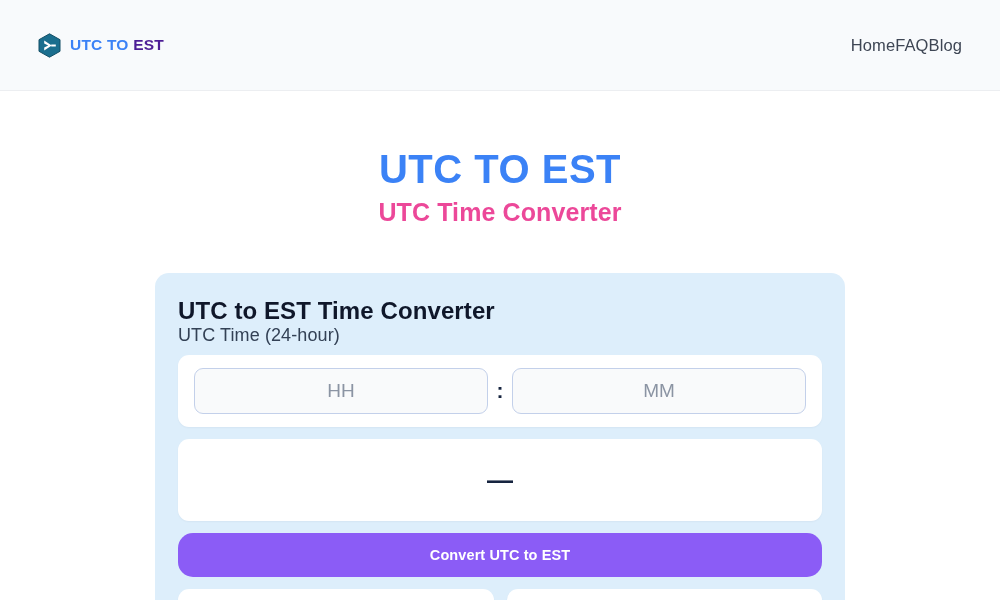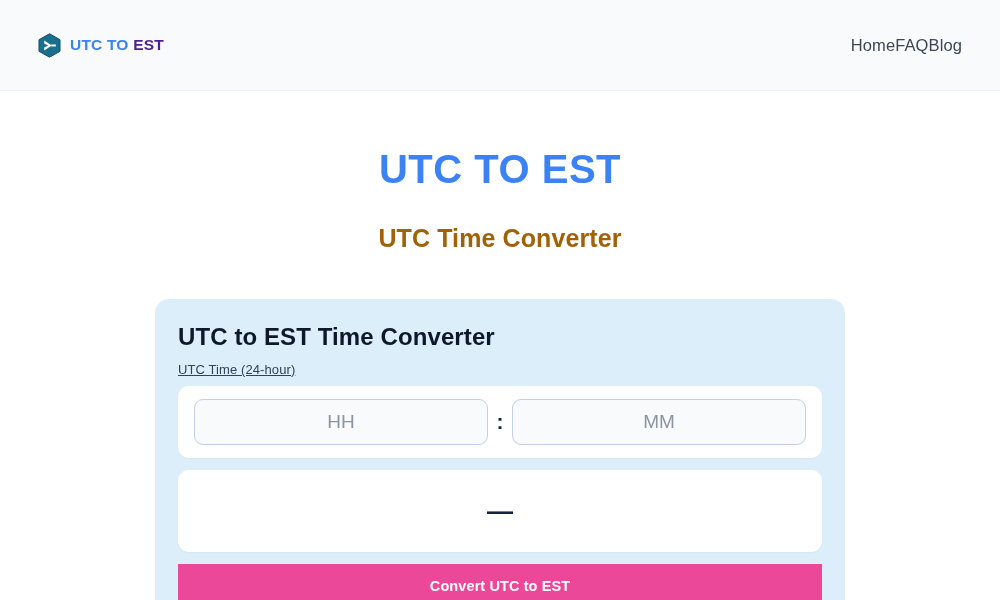--- a/index.html
+++ b/index.html
@@ -68,49 +68,47 @@
     text-align: center;
   }
   .hero-title {
     font-size: 40px;
     font-weight: bold;
     color: #3b82f6;
     letter-spacing: 0.5px;
     line-height: 1.12;
   }
   .hero-subtitle {
-    margin-top: 32px;
+    margin-top: 6px;
     font-size: 25px;
     font-weight: bold;
-    color: #a16207;
+    color: #ec4899;
     letter-spacing: 0.1px;
   }
 
   
   .converter-card {
     width: 690px;
     margin: 46px auto 0 auto;
     background: #ddeefb;
     border-radius: 14px;
     padding: 24px 23px 22px 23px;
   }
 
   .card-title {
     font-size: 24px;
     font-weight: bold;
     color: #0f172a;
     letter-spacing: 0.1px;
   }
 
   .field-label {
-    margin-top: 11px;
-    font-size: 13px;
+    font-size: 18px;
     color: #334155;
     letter-spacing: 0.1px;
-    text-decoration: underline;
   }
 
   .time-input-shell {
     margin-top: 9px;
     background: #ffffff;
     border-radius: 11px;
     padding: 13px 16px;
     display: flex;
     align-items: center;
     gap: 0;
@@ -161,22 +159,22 @@
     color: #16243f;
     line-height: 1;
   }
 
   .convert-button {
     display: block;
     width: 100%;
     margin-top: 12px;
     height: 44px;
     border: none;
-    border-radius: 0;
-    background: #ec4899;
+    border-radius: 15px;
+    background: #8b5cf6;
     color: #ffffff;
     font-family: "Liberation Sans", sans-serif;
     font-size: 14.5px;
     font-weight: bold;
     letter-spacing: 0.1px;
     cursor: pointer;
   }
 
   .info-row {
     margin-top: 12px;

